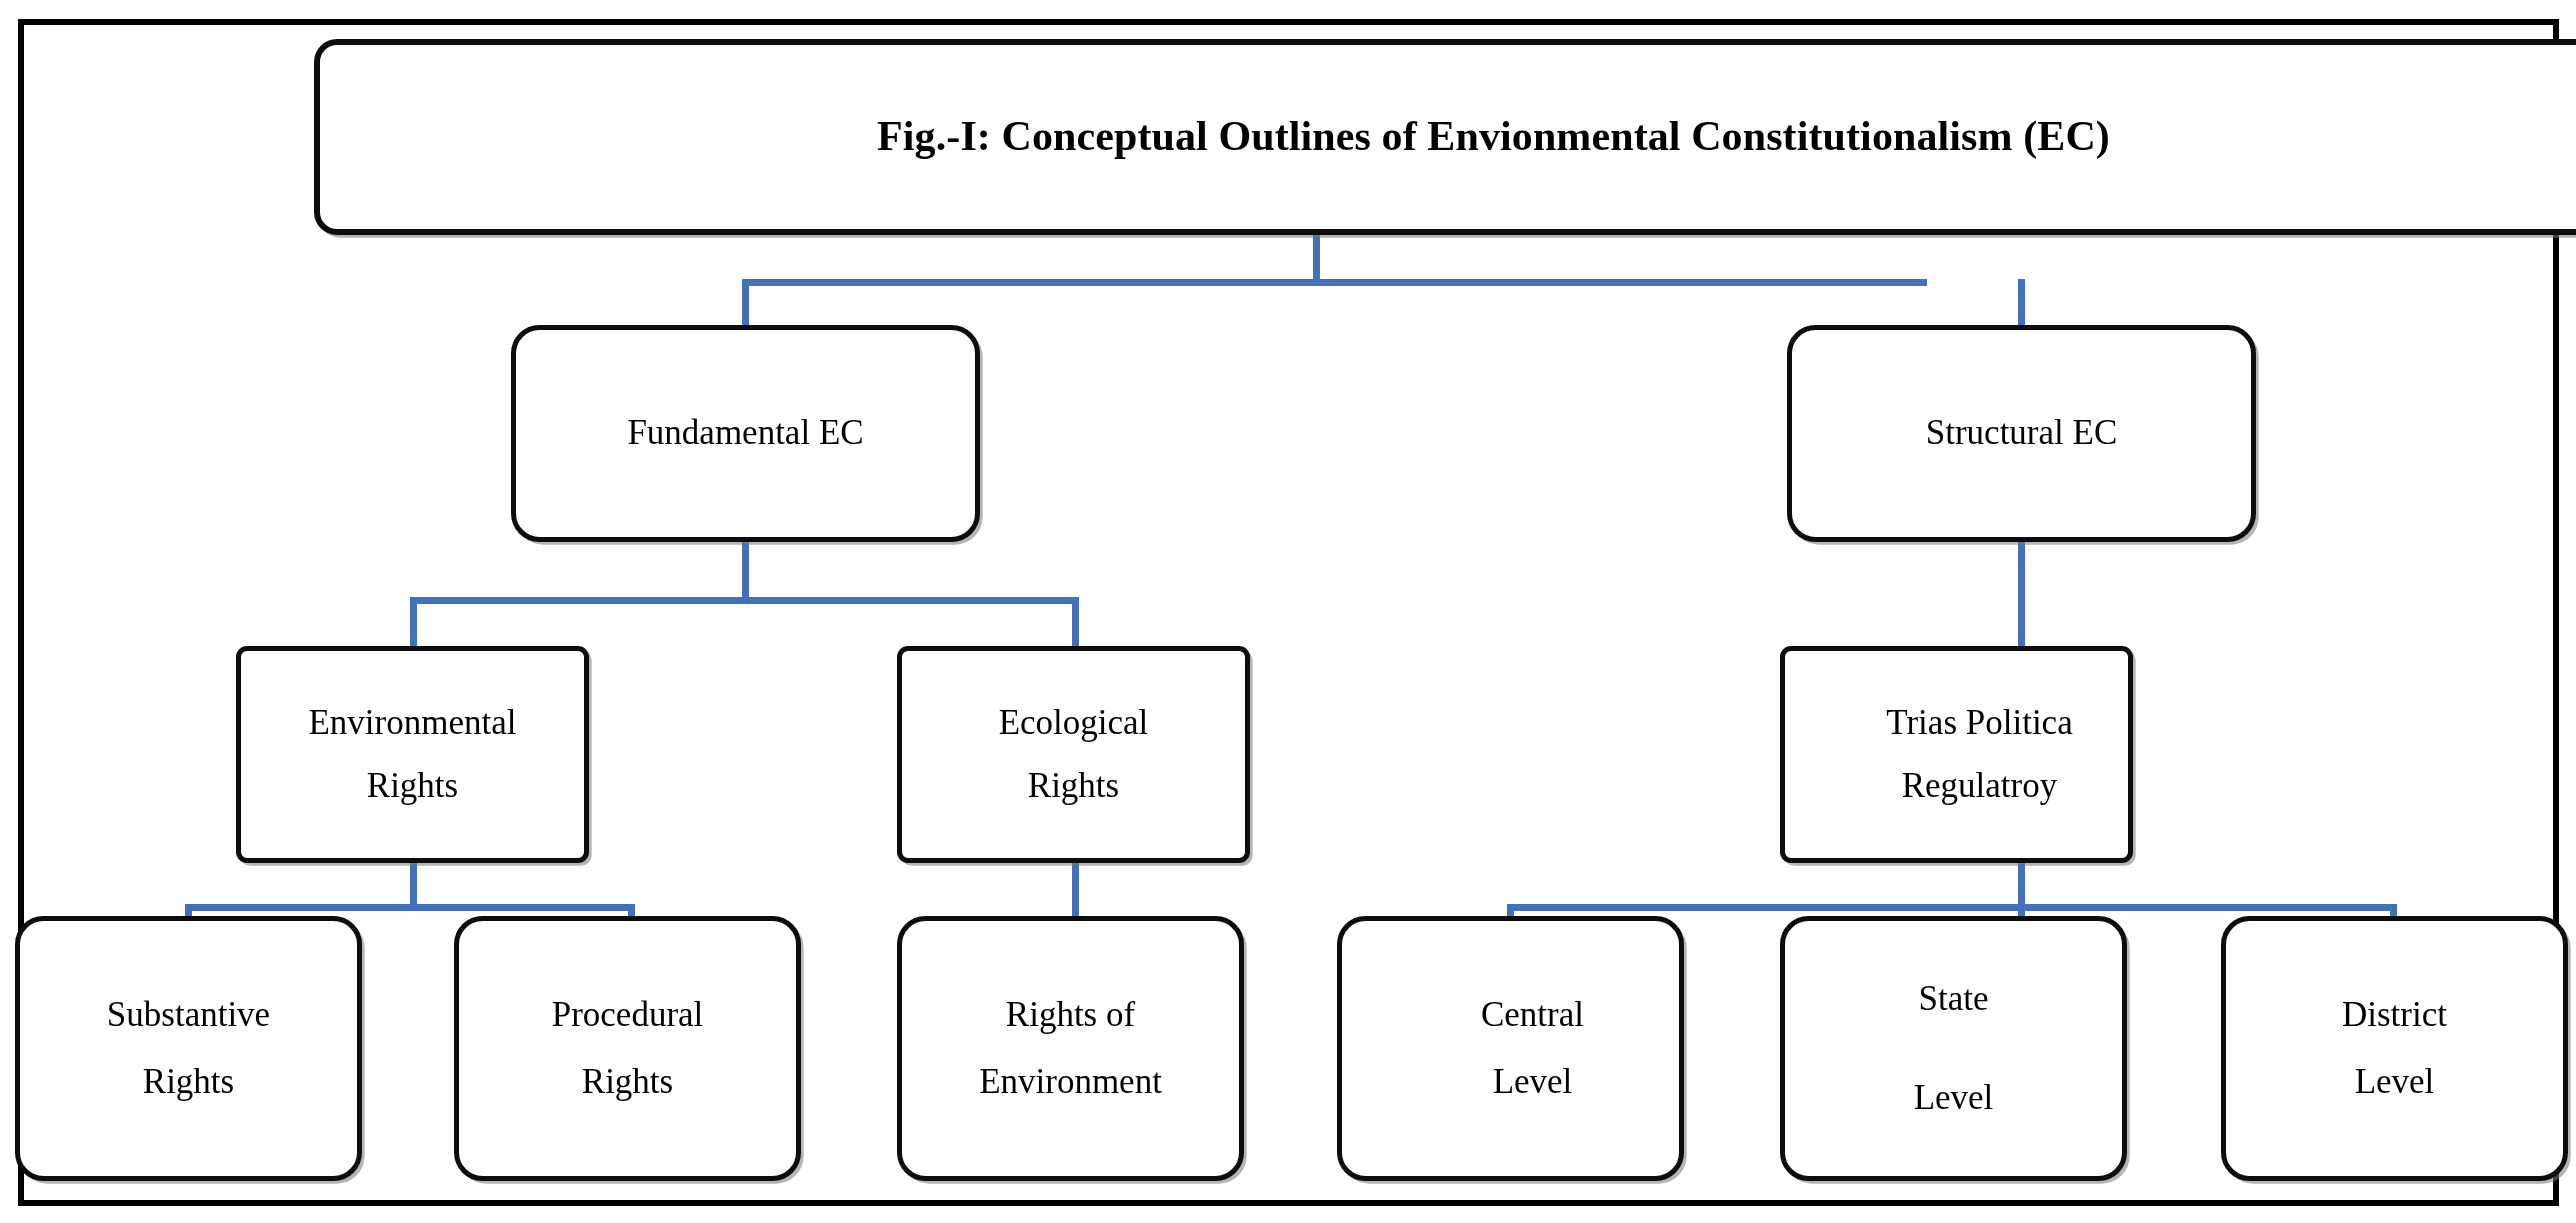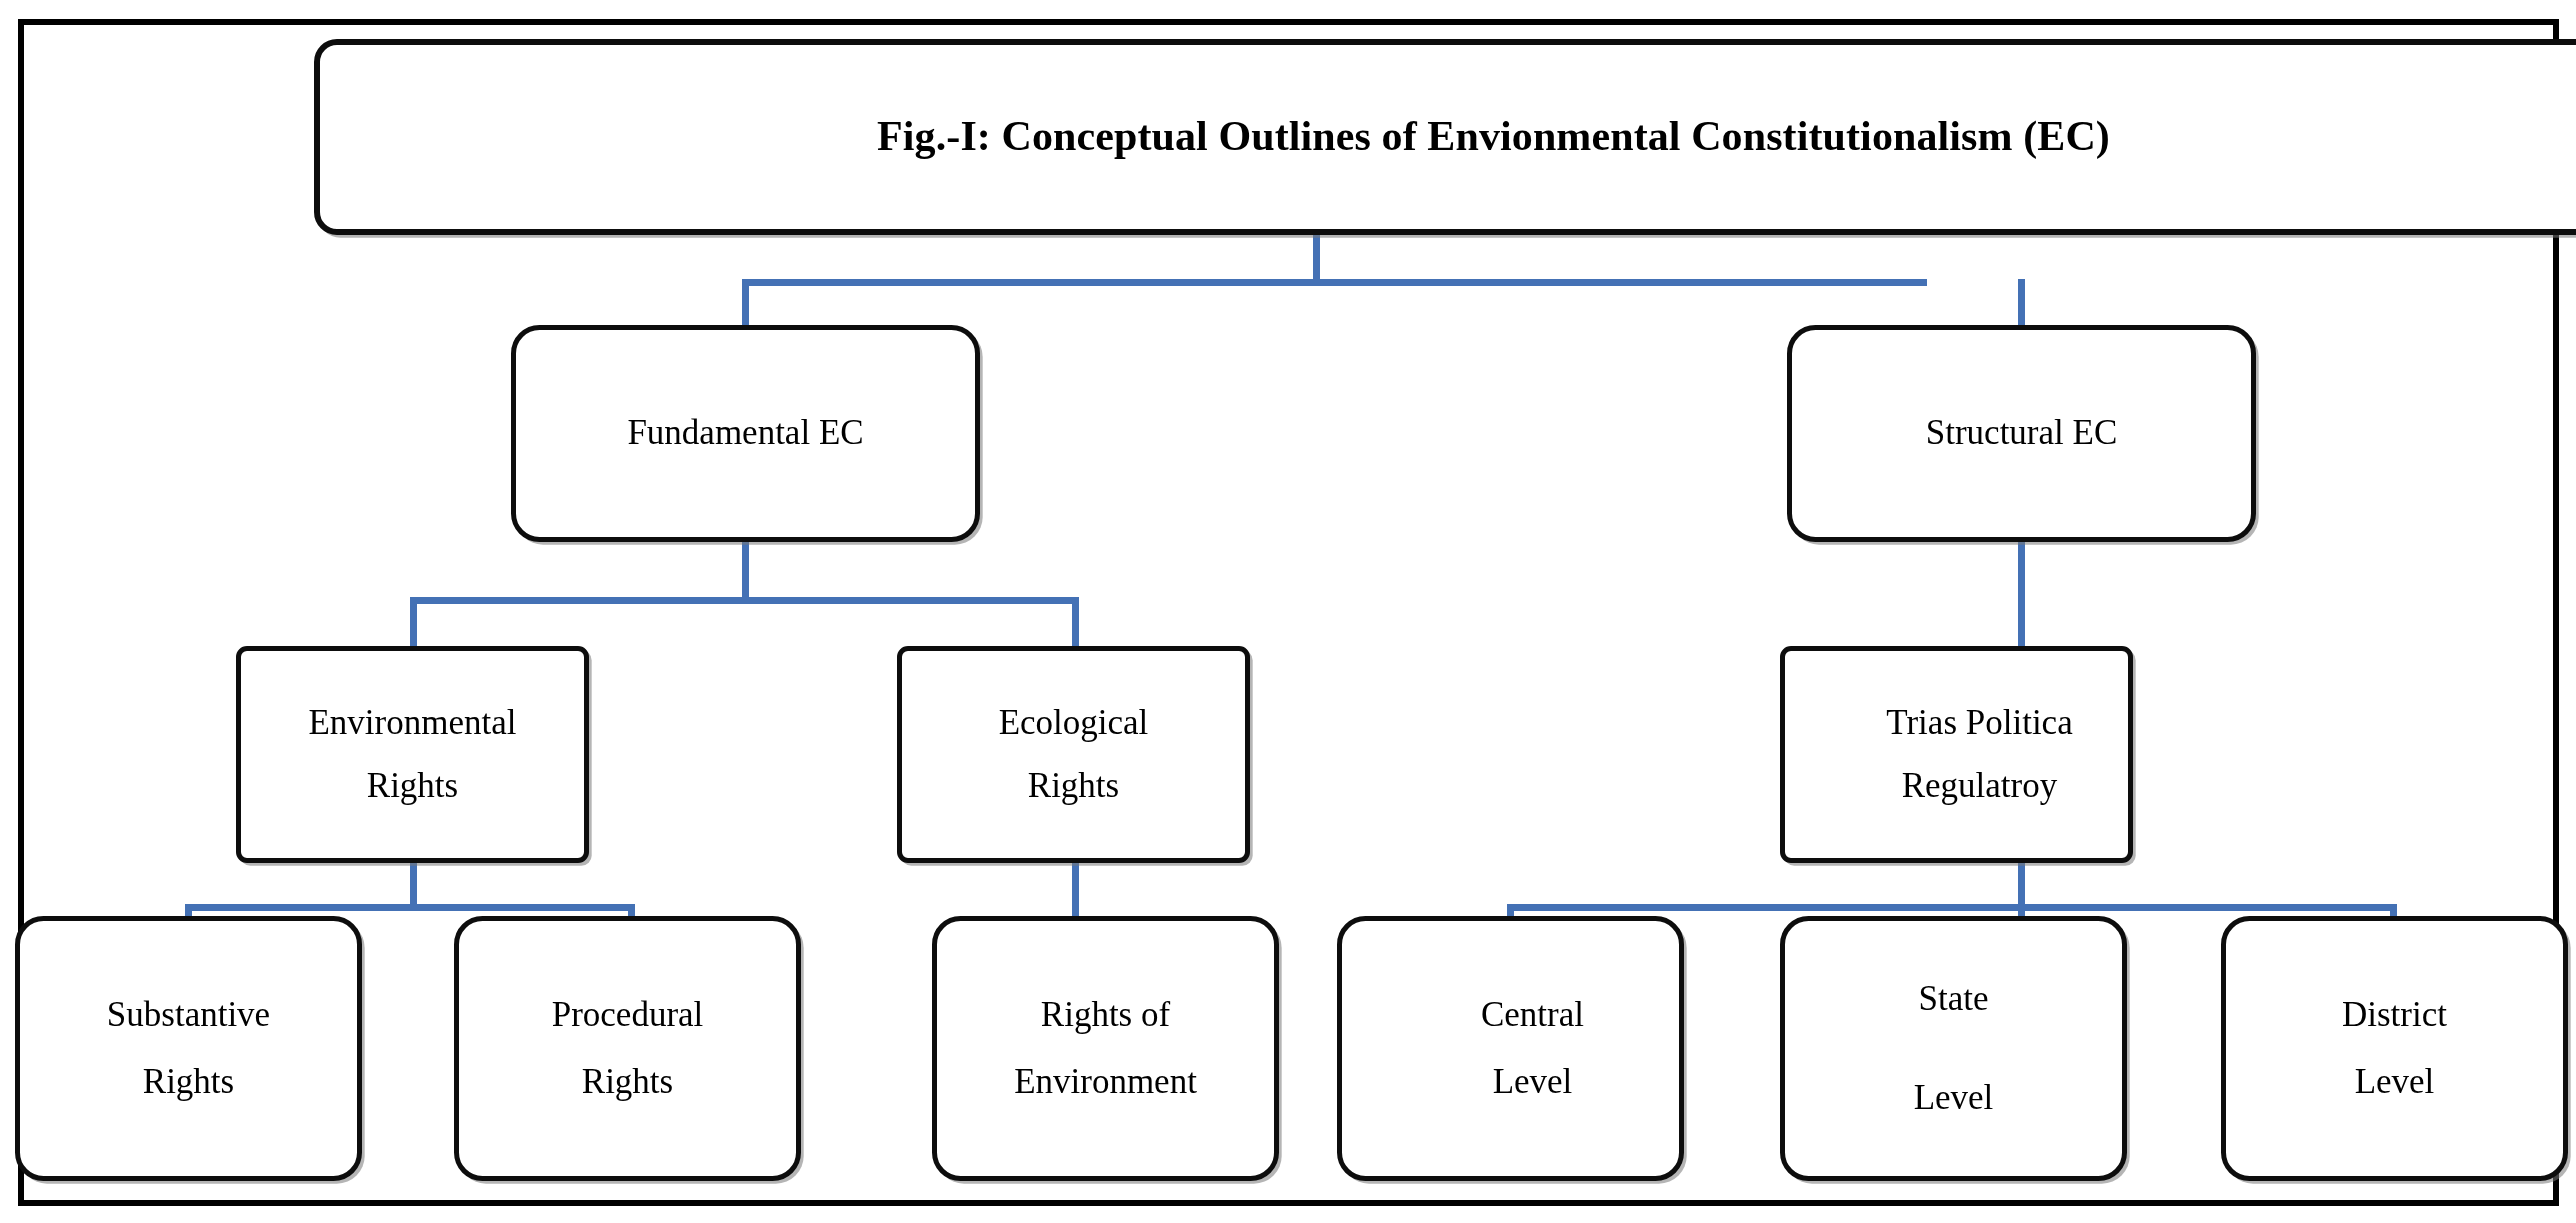--- a/index.html
+++ b/index.html
@@ -75,21 +75,21 @@
   .lvl3 { width: 353px; height: 217px; border-radius: 11px; }
   #node-env-rights   { left: 236px;  top: 646px; }
   #node-eco-rights   { left: 897px; top: 646px; }
   #node-trias        { left: 1780px; top: 646px; padding-left: 46px; }
   .lvl3 .line { font-size: 35px; }
 
   
   .lvl4 { width: 347px; height: 265px; }
   #node-substantive  { left: 15px;   top: 916px; }
   #node-procedural   { left: 454px;  top: 916px; }
-  #node-rights-env   { left: 932px; top: 916px; }
+  #node-rights-env   { left: 897px; top: 916px; }
   #node-central      { left: 1337px; top: 916px; padding-left: 44px; }
   #node-state        { left: 1780px; top: 916px; gap: 32px; }
   #node-district     { left: 2221px; top: 916px; }
   .lvl4 .line { font-size: 35px; }
   .lvl4 .line.l2 { margin-top: 24.5px; }
   .lvl3 .line.l2 { margin-top: 20.4px; }
 
   
   .conn {
     position: absolute;

